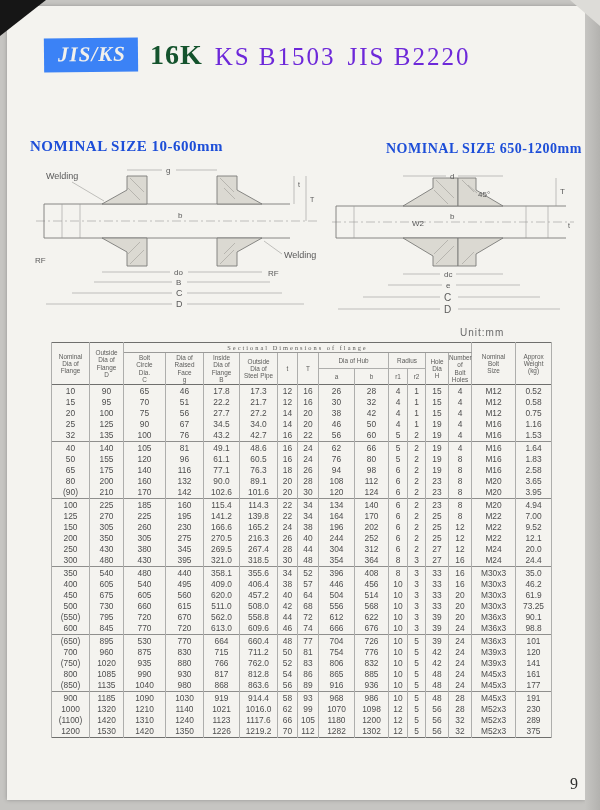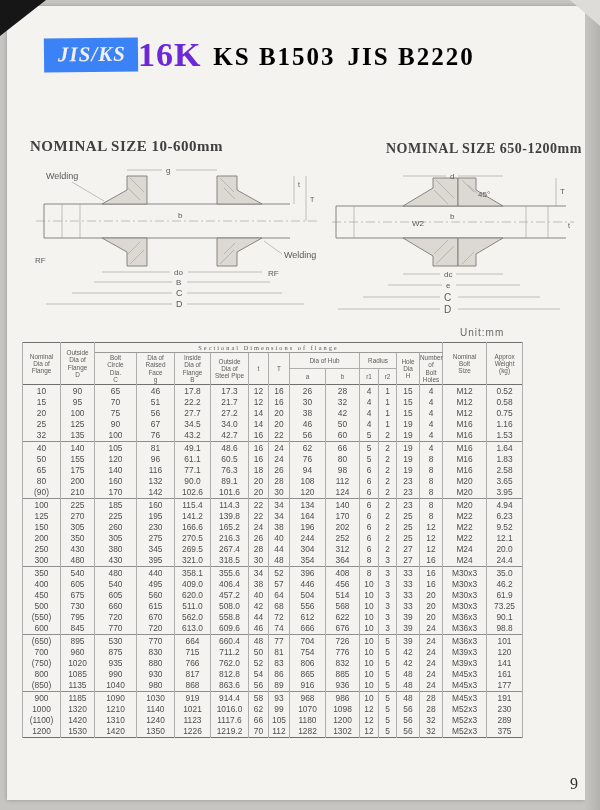--- a/index.html
+++ b/index.html
@@ -28,51 +28,51 @@
 
   
   .hdr{position:absolute;left:44px;top:38px;display:flex;align-items:flex-end;}
   .badge{
     background:#3b82f6;color:#f1f0ec;
     font-family:"Liberation Serif",serif;font-style:italic;font-weight:bold;
     font-size:21px;padding:4px 12px 5px 14px;letter-spacing:1px;
     transform:rotate(-0.6deg);
   }
   .t16k{
-    font-family:"Liberation Serif",serif;font-weight:bold;color:#6d28d9;
-    font-size:34px;line-height:34px;letter-spacing:1px;
+    font-family:"Liberation Serif",serif;font-weight:bold;color:#14532d;
+    font-size:28px;line-height:34px;margin-left:12px;letter-spacing:1px;
   }
   .tstd{
-    font-family:"Liberation Serif",serif;font-weight:bold;color:#000000;
+    font-family:"Liberation Serif",serif;font-weight:normal;color:#6d28d9;
     font-size:25px;line-height:30px;margin-left:12px;letter-spacing:2px;
   }
 
   
   .nsize{
     position:absolute;font-family:"Liberation Serif",serif;font-weight:bold;
-    color:#404040;font-size:15px;letter-spacing:0.5px;
+    color:#1d4ed8;font-size:15px;letter-spacing:0.5px;
   }
   .nsize.left{left:30px;top:138px;}
   .nsize.right{left:338px;top:141px;font-size:14px;margin-left:48px;}
 
   
   svg{position:absolute;}
   svg text{font-family:"Liberation Sans",sans-serif;fill:#5a5a5a;}
   .dln{stroke:#7a7a78;stroke-width:0.9;fill:none;}
   .dthin{stroke:#9a9a97;stroke-width:0.6;fill:none;}
   .dfill{fill:#dbd9d2;stroke:#7a7a78;stroke-width:0.9;}
   .hatch{stroke:#93918c;stroke-width:0.5;}
   .cline{stroke:#9a9a97;stroke-width:0.6;stroke-dasharray:9 3 2 3;}
 
   
   .unit{position:absolute;left:460px;top:327px;font-size:10px;color:#6a6a6a;letter-spacing:1px;}
 
   
   table.spec{
-    position:absolute;left:22px;top:342px;width:500px;
+    position:absolute;left:51px;top:342px;width:500px;
     border-collapse:collapse;table-layout:fixed;
     border:1px solid #6f6f6d;
     background:transparent;
   }
   table.spec col.c0{width:38px}  table.spec col.c1{width:34px}
   table.spec col.c2{width:42px}  table.spec col.c3{width:38px}
   table.spec col.c4{width:36px}  table.spec col.c5{width:38px}
   table.spec col.c6{width:20px}  table.spec col.c7{width:21px}
   table.spec col.c8{width:36px}  table.spec col.c9{width:34px}
   table.spec col.c10{width:19px} table.spec col.c11{width:18px}
@@ -515,21 +515,21 @@
         <td class="c5">139.8</td>
         <td class="c6">22</td>
         <td class="c7">34</td>
         <td class="c8">164</td>
         <td class="c9">170</td>
         <td class="c10">6</td>
         <td class="c11">2</td>
         <td class="c12">25</td>
         <td class="c13">8</td>
         <td class="c14">M22</td>
-        <td class="c15">6.23</td>
+        <td class="c15">7.00</td>
       </tr>
       <tr>
         <td class="c0">150</td>
         <td class="c1">305</td>
         <td class="c2">260</td>
         <td class="c3">230</td>
         <td class="c4">166.6</td>
         <td class="c5">165.2</td>
         <td class="c6">24</td>
         <td class="c7">38</td>

